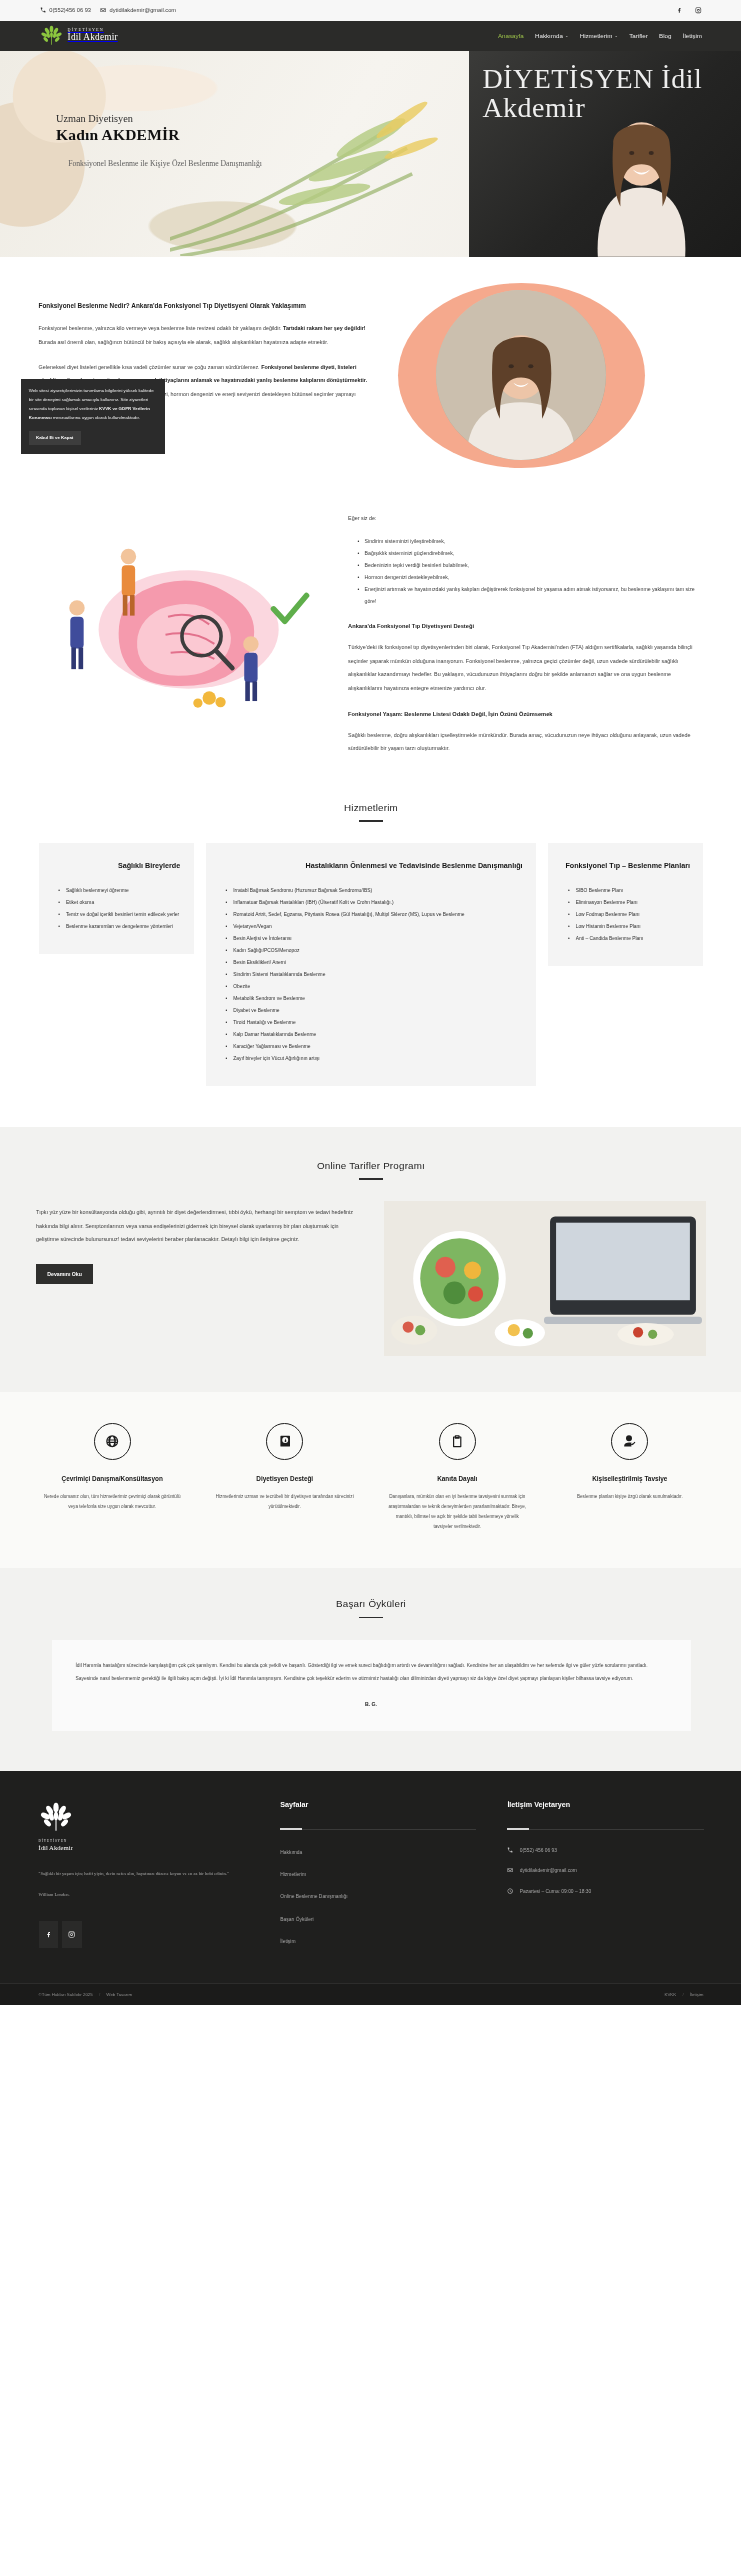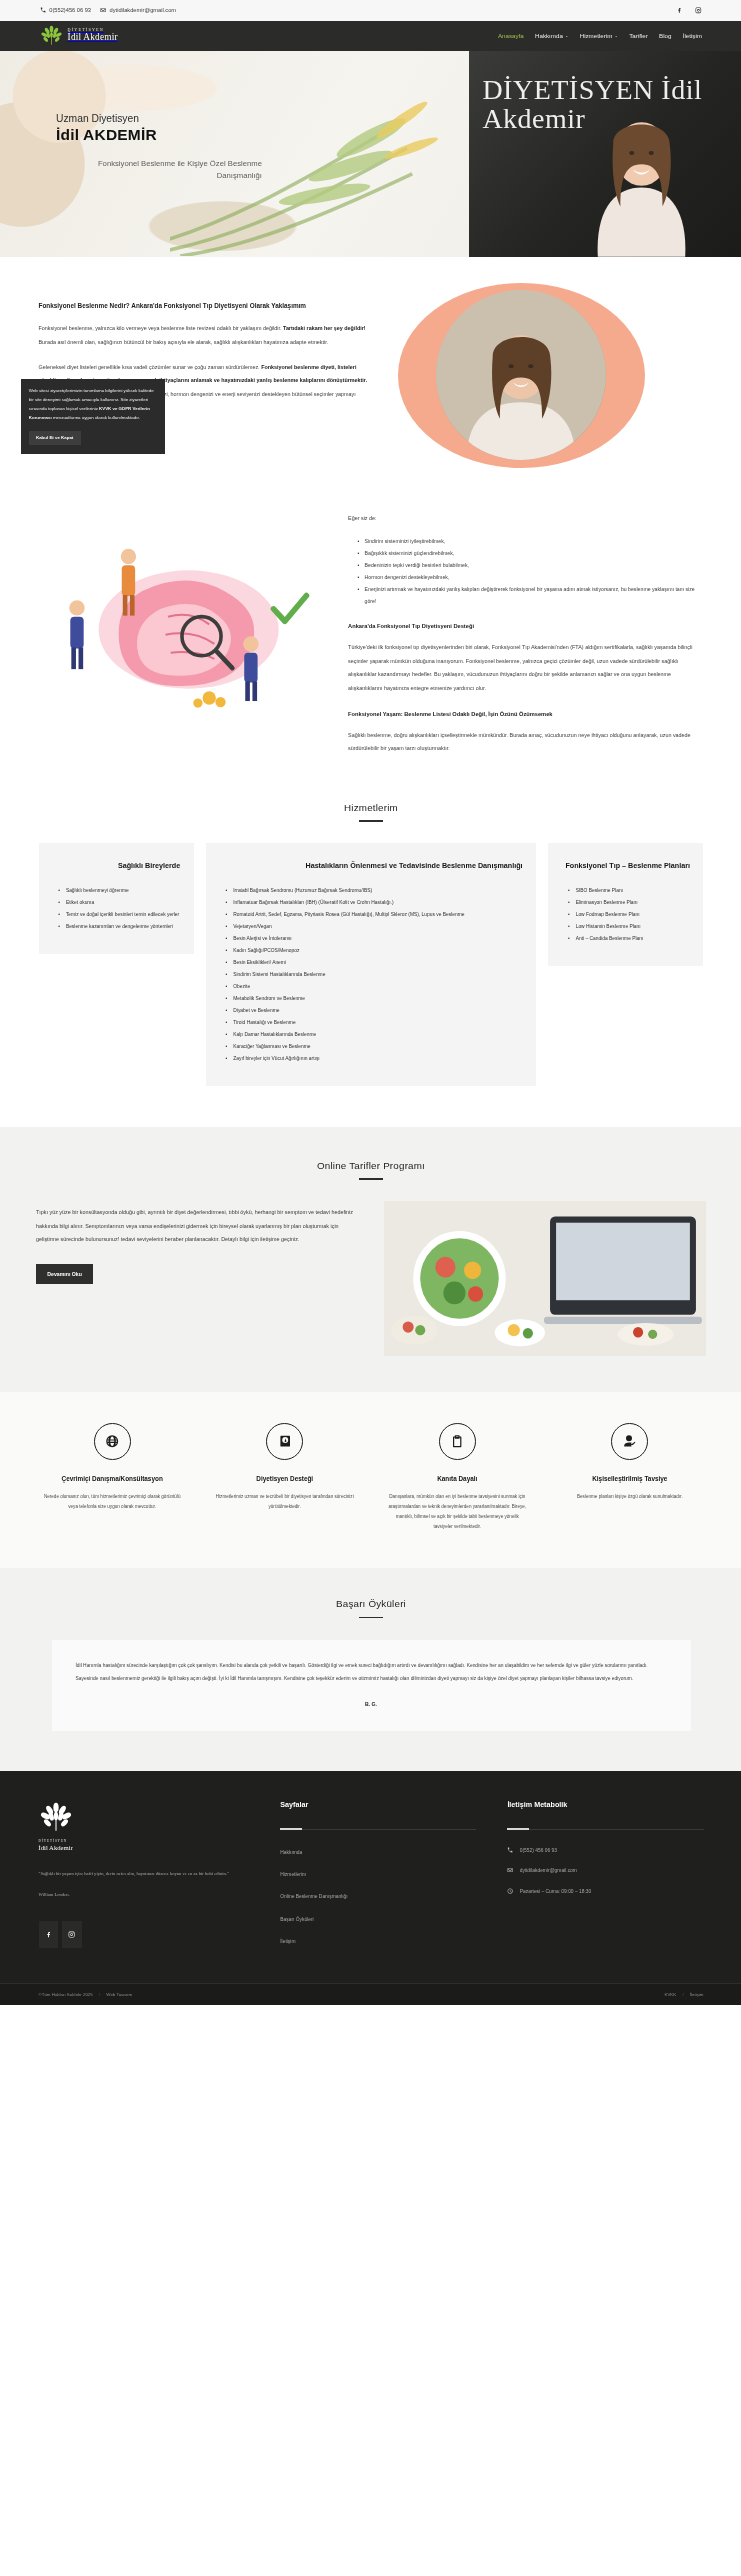--- a/index.html
+++ b/index.html
@@ -45,23 +45,23 @@
       radial-gradient(ellipse at 30% 85%, #e4dcc8 0 72px, transparent 75px),
       linear-gradient(120deg,#efece4 0%,#f6f4ef 45%,#efece6 100%);
   }
   .hero-leaves{position:absolute;left:170px;top:20.6px;width:268px;height:185px;opacity:.85;}
   .hero-leaves svg{width:100%;height:100%;}
   .hero-photo{position:absolute;right:0;top:0;width:273px;height:206px;overflow:hidden;}
   .hero-photo .ph-bg{position:absolute;inset:0;
      background:linear-gradient(135deg,#3b3b39 0%,#242423 55%,#1b1b1a 100%);}
   .hero-photo .ph-word{position:absolute;top:13.4px;left:13.4px;right:14px;
      font-family:"Liberation Serif",serif;font-size:28px;color:#ffffff;
-     letter-spacing:0.5px;line-height:1.05;opacity:.92;margin-top:11px;}
+     letter-spacing:0.5px;line-height:1.05;opacity:.92;}
   .hero-photo .ph-person{position:absolute;right:26px;bottom:0;width:149px;height:170px;}
-  .hero-copy{position:absolute;left:56px;top:62px;width:242px;z-index:4;}
+  .hero-copy{position:absolute;left:56px;top:62px;width:242px;z-index:4;font-family:Liberation Serif, serif;}
   .hero-kicker{font-size:10.3px;color:#2c2c2c;font-weight:400;margin-bottom:2.1px;}
   .hero-title{font-size:15.5px;font-weight:bold;color:#111;letter-spacing:0.2px;}
   .hero-sub{margin-top:14.4px;font-size:7.7px;color:#5d5d5d;line-height:1.6;max-width:206px;text-align:right;}
 
   
   .cookie{position:absolute;left:20.6px;top:379px;width:144px;background:#2b2b2b;
           color:#f0f0f0;padding:8.2px 8.2px 9.3px;z-index:30;}
   .cookie p{font-size:4.4px;line-height:2.0;}
   .cookie b{font-weight:bold;}
   .cookie-btn{margin-top:8.2px;display:inline-block;background:#3d3d3d;color:#fff;
@@ -281,21 +281,21 @@
       <path d="M60 330 C 55 235, 95 195, 145 195 C 195 195, 235 235, 230 330 Z" fill="#efe7df"></path>
       <ellipse cx="145" cy="130" rx="52" ry="62" fill="#f0cbb0"></ellipse>
       <path d="M90 110 C 88 62, 200 58, 200 112 C 206 160, 198 210, 186 232 C 186 180, 178 150, 145 150 C 112 150, 104 180, 104 232 C 92 208, 86 158, 90 110Z" fill="#6b4a2f"></path>
       <ellipse cx="126" cy="128" rx="5" ry="4" fill="#3a2a20"></ellipse>
       <ellipse cx="164" cy="128" rx="5" ry="4" fill="#3a2a20"></ellipse>
       <path d="M128 160 q17 13 34 0 q-17 20 -34 0z" fill="#fff"></path>
     </svg>
   </div>
   <div class="hero-copy">
     <div class="hero-kicker">Uzman Diyetisyen</div>
-    <div class="hero-title">İdil AKDEMİR</div>
+    <div class="hero-title">Kadın AKDEMİR</div>
     <div class="hero-sub">Fonksiyonel Beslenme ile Kişiye Özel Beslenme Danışmanlığı</div>
   </div>
 </div>
 
 <div class="cookie">
   <p>
     <span>Web sitesi ziyaretçilerimizin tanımlama bilgilerini yüksek kalitede bir site deneyimi sağlamak amacıyla kullanırız. Site ziyaretleri sırasında toplanan kişisel verileriniz </span><b>KVVK ve GDPR Verilerin Korunması</b><span> mevzuatlarına uygun olarak kullanılmaktadır.</span>
   </p>
   <button class="cookie-btn">Kabul Et ve Kapat</button>
 </div>
@@ -571,21 +571,21 @@
       <ul class="f-links">
         <li><a href="#">Hakkımda</a></li>
         <li><a href="#">Hizmetlerim</a></li>
         <li><a href="#">Online Beslenme Danışmanlığı</a></li>
         <li><a href="#">Başarı Öyküleri</a></li>
         <li><a href="#">İletişim</a></li>
       </ul>
     </div>
 
     <div class="f-col">
-      <h4>İletişim Metabolik</h4>
+      <h4>İletişim Vejetaryen</h4>
       <div class="f-div"></div>
       <ul class="f-contact">
         <li>
           <span>
             <svg viewBox="0 0 24 24">
                 <path d="M6.6 10.8c1.4 2.8 3.8 5.1 6.6 6.6l2.2-2.2c.3-.3.7-.4 1-.2 1.2.4 2.4.6 3.6.6.6 0 1 .4 1 1V20c0 .6-.4 1-1 1C11 21 3 13 3 3c0-.6.4-1 1-1h3.5c.6 0 1 .4 1 1 0 1.3.2 2.5.6 3.6.1.4 0 .8-.2 1l-2.3 2.2z"></path>
               </svg>
           </span>
           <span>0(552) 456 06 93</span>
         </li>

